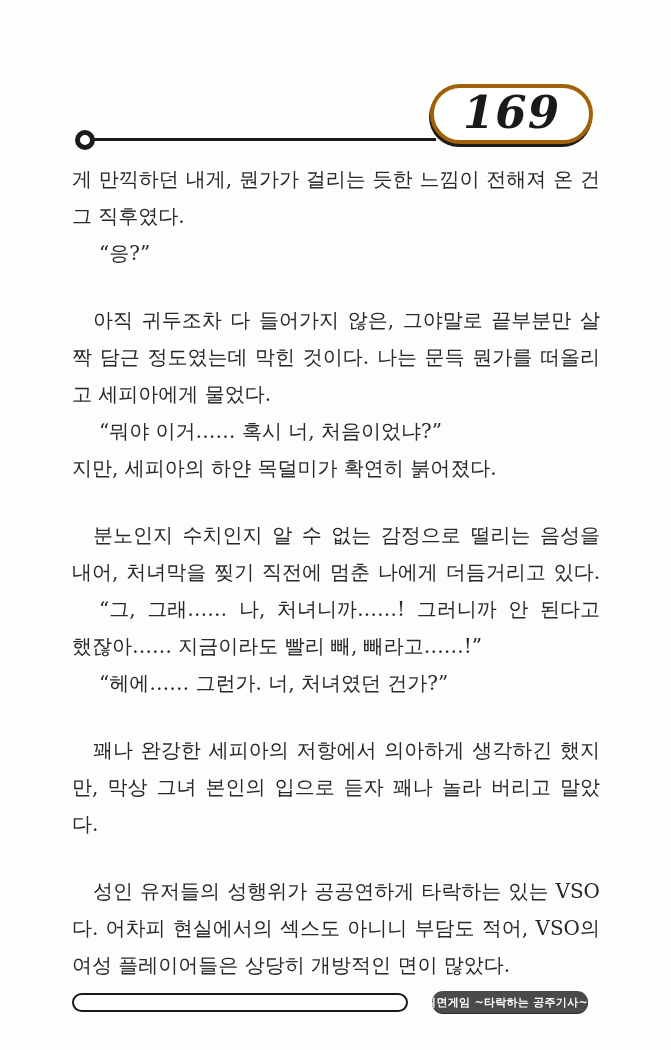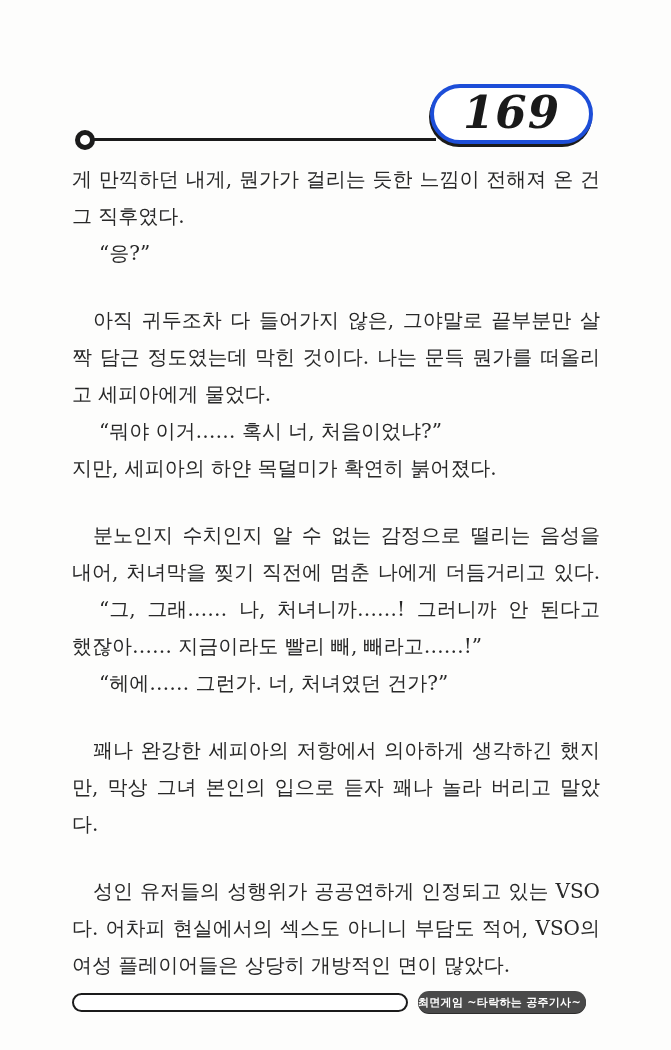--- a/index.html
+++ b/index.html
@@ -37,21 +37,21 @@
     border-radius: 50%;
     background: #ffffff;
   }
   .page-badge {
     position: absolute;
     left: 430px;
     top: 84px;
     width: 163px;
     height: 60px;
     box-sizing: border-box;
-    border: 4px solid #1d4ed8;
+    border: 4px solid #a16207;
     border-radius: 32px;
     background: #ffffff;
     box-shadow: -1px 3px 0 0 #1b1b1b;
     display: flex;
     align-items: center;
     justify-content: center;
   }
   .page-number {
     font-family: "DejaVu Serif", "Liberation Serif", serif;
     font-style: italic;
@@ -93,31 +93,31 @@
     top: 993px;
     width: 336px;
     height: 19px;
     box-sizing: border-box;
     border: 2px solid #1b1b1b;
     border-radius: 11px;
     background: #ffffff;
   }
   .series-badge {
     position: absolute;
-    left: 418px;
+    left: 432px;
     top: 991px;
-    width: 168px;
+    width: 156px;
     height: 22px;
     box-sizing: border-box;
     border-radius: 12px;
     background: #4a4a4a;
     box-shadow: 0 1px 0 0 #2c2c2c;
     display: flex;
     align-items: center;
-    justify-content: flex-start;
+    justify-content: flex-end;
   }
   .series-title {
     font-family: "DejaVu Sans", "Liberation Sans", sans-serif;
     font-size: 11px;
     font-weight: 700;
     letter-spacing: 0.3px;
     color: #ffffff;
     white-space: nowrap;
   }
 </style>
@@ -142,21 +142,21 @@
     <div class="line indent-q">“뭐야 이거…… 혹시 너, 처음이었냐?”</div>
     <div class="line">지만, 세피아의 하얀 목덜미가 확연히 붉어졌다.</div>
     <div class="line indent fill">분노인지 수치인지 알 수 없는 감정으로 떨리는 음성을</div>
     <div class="line fill">내어, 처녀막을 찢기 직전에 멈춘 나에게 더듬거리고 있다.</div>
     <div class="line indent-q fill">“그, 그래…… 나, 처녀니까……! 그러니까 안 된다고</div>
     <div class="line">했잖아…… 지금이라도 빨리 빼, 빼라고……!”</div>
     <div class="line indent-q">“헤에…… 그런가. 너, 처녀였던 건가?”</div>
     <div class="line indent fill">꽤나 완강한 세피아의 저항에서 의아하게 생각하긴 했지</div>
     <div class="line fill">만, 막상 그녀 본인의 입으로 듣자 꽤나 놀라 버리고 말았</div>
     <div class="line">다.</div>
-    <div class="line indent fill">성인 유저들의 성행위가 공공연하게 인정되고 있는 VSO</div>
+    <div class="line indent fill">성인 유저들의 성행위가 공공연하게 타락하는 있는 VSO</div>
     <div class="line fill">다. 어차피 현실에서의 섹스도 아니니 부담도 적어, VSO의</div>
     <div class="line">여성 플레이어들은 상당히 개방적인 면이 많았다.</div>
   </div>
 
   <div class="footer-bar"></div>
   <div class="series-badge">
     <span class="series-title">최면게임 ~타락하는 공주기사~</span>
   </div>
 
 </div>

